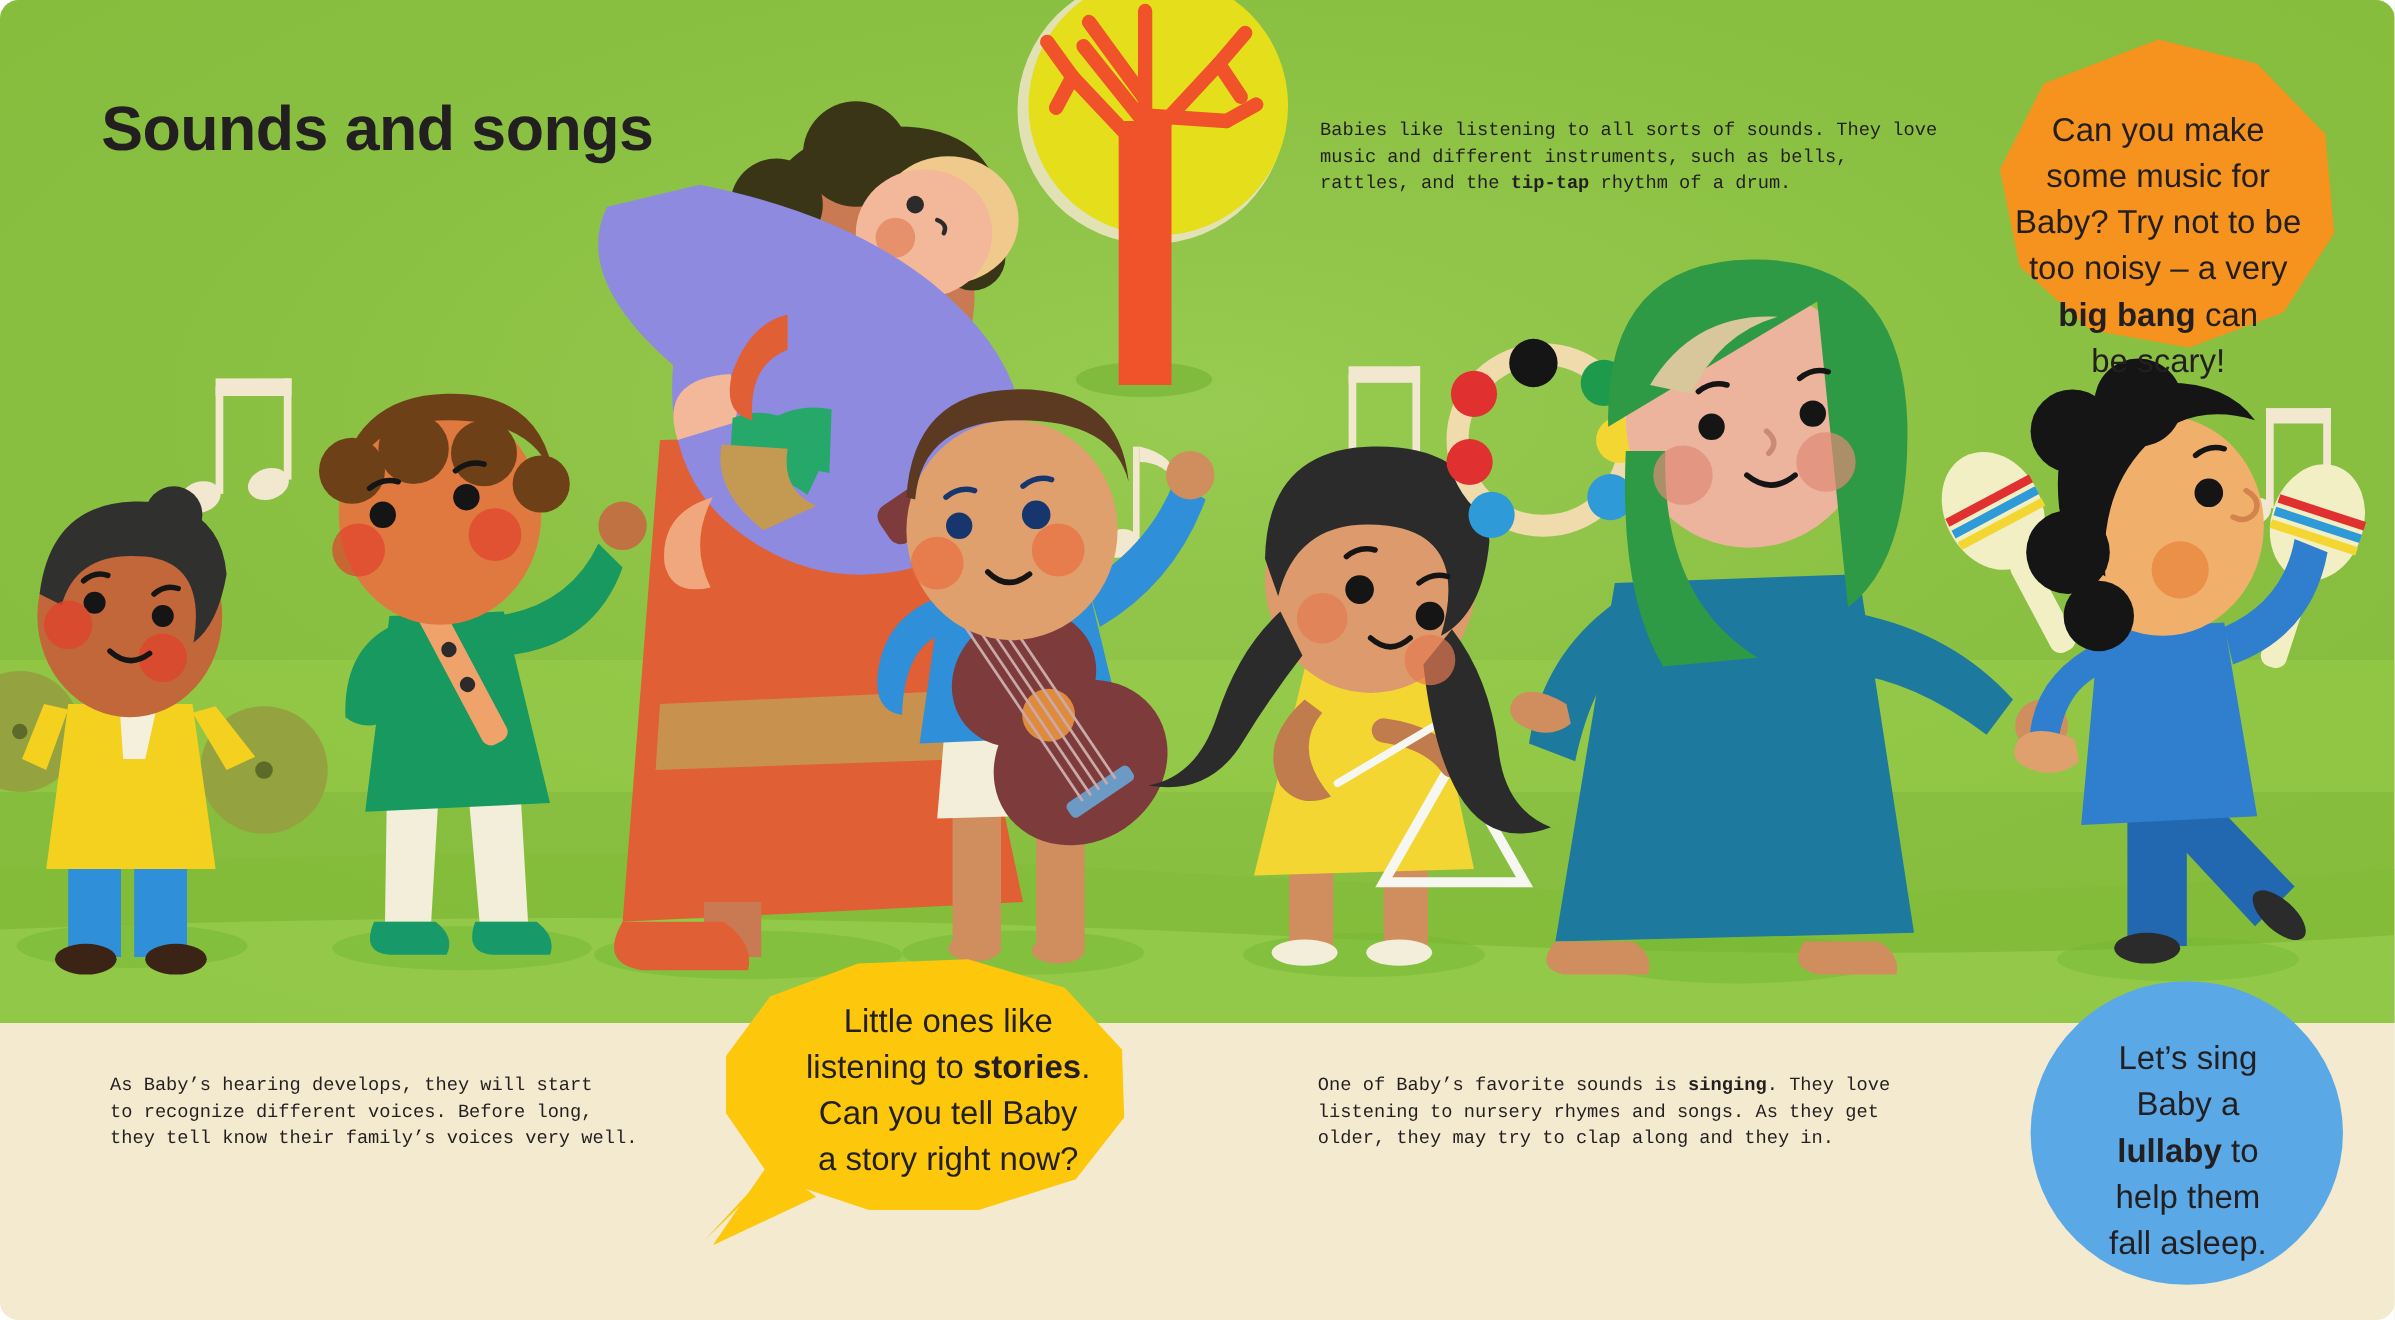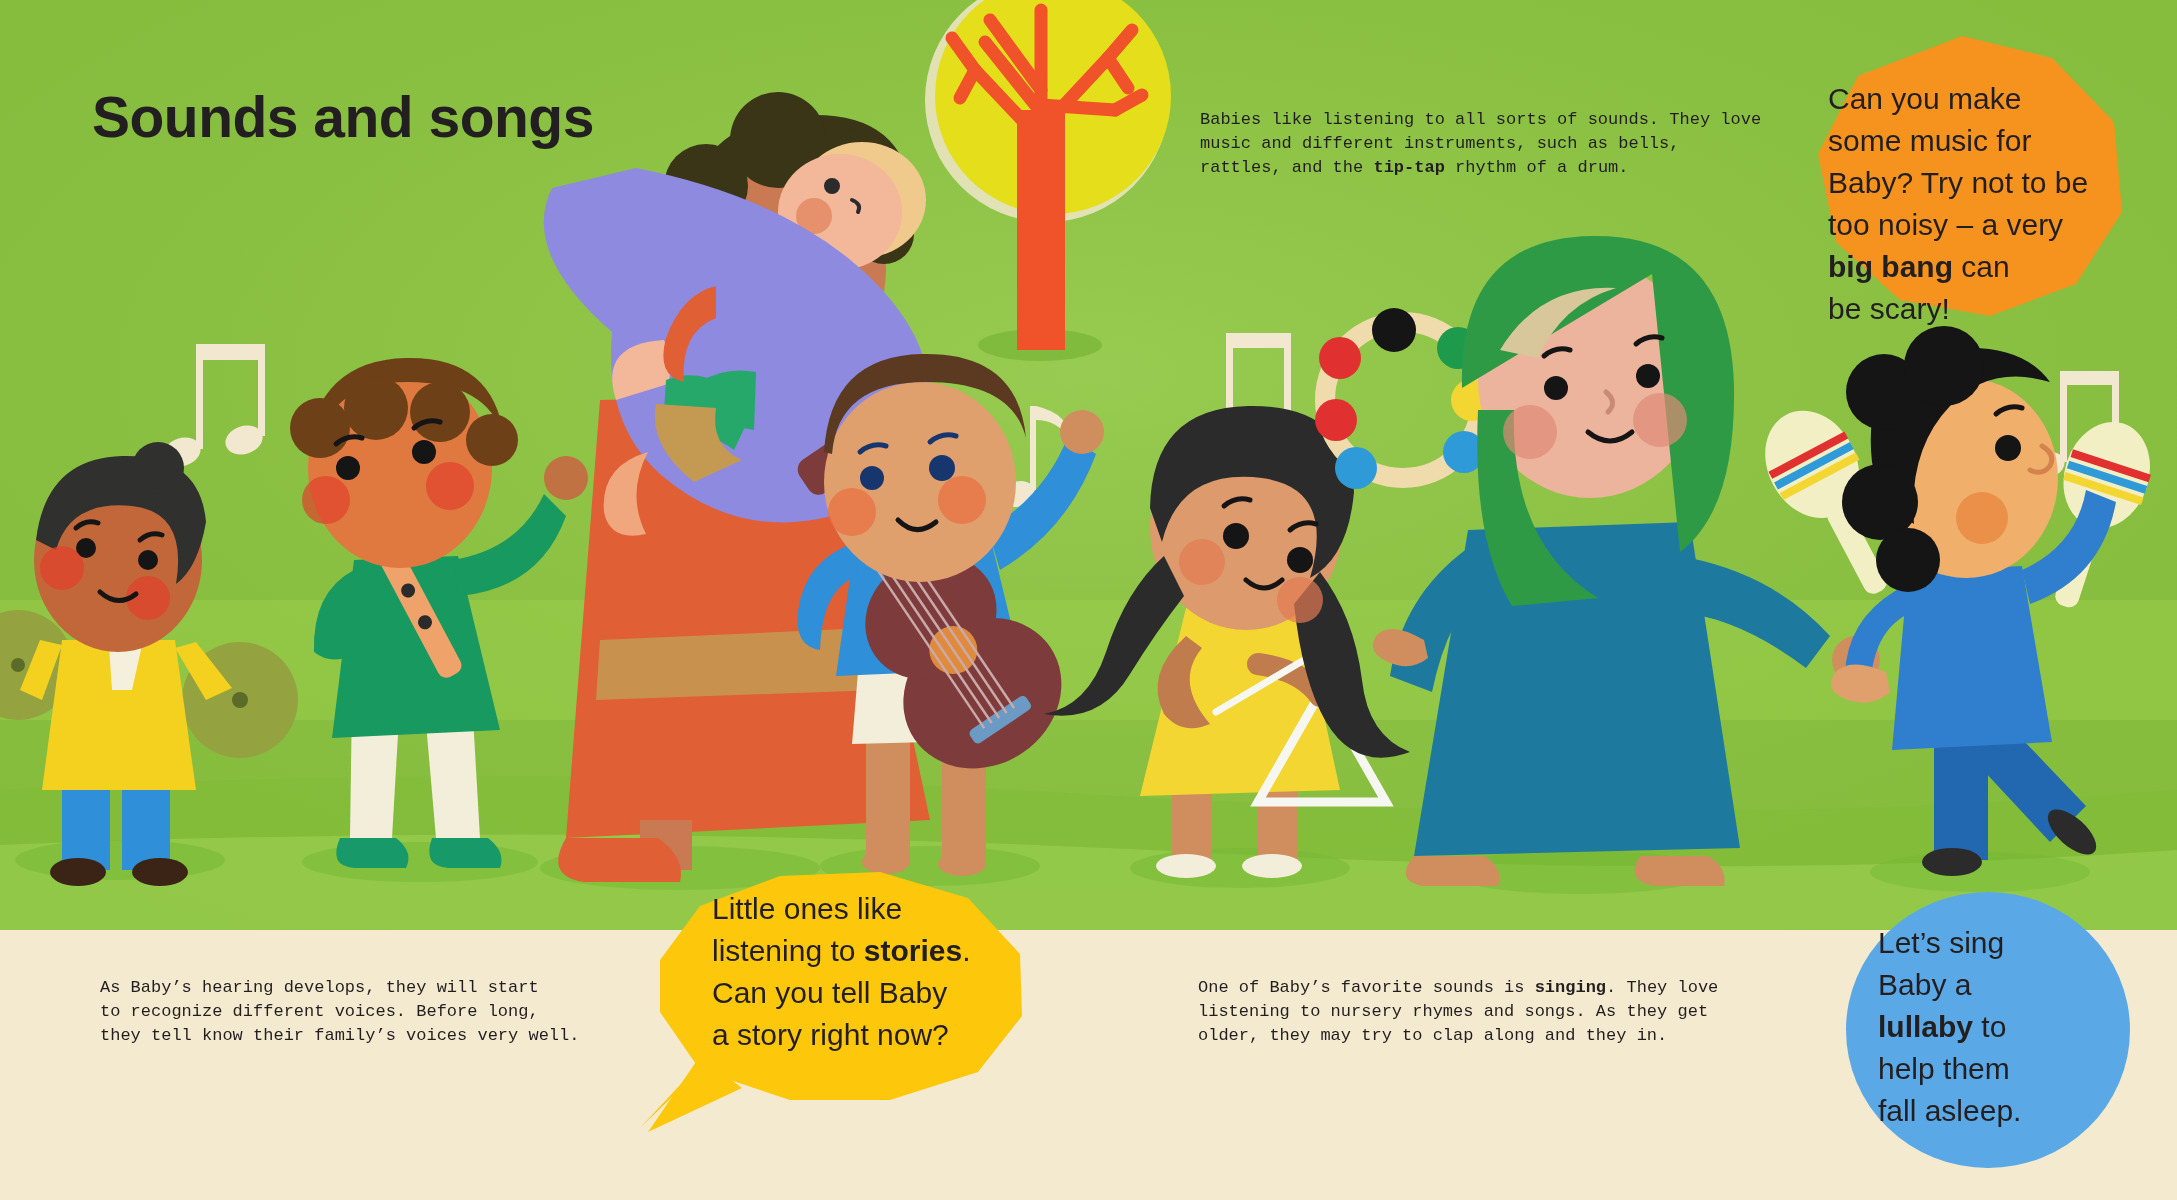--- a/index.html
+++ b/index.html
@@ -9,20 +9,21 @@
   }
   body {
     font-family: "Liberation Sans", sans-serif;
   }
   #page {
     position: relative;
     width: 2177px;
     height: 1200px;
     overflow: hidden;
     background: #f4ead0;
+    border-radius: 17px;
   }
   .layer-svg {
     position: absolute;
     top: 0; left: 0;
     width: 2177px;
     height: 1200px;
   }
   .txt {
     position: absolute;
     color: #231f20;
@@ -36,21 +37,23 @@
   }
   .body-copy {
     font-size: 17px;
     line-height: 1.42;
     font-weight: 400;
     font-family: Liberation Mono, monospace;
   }
   .bubble-copy {
     font-size: 30px;
     line-height: 1.40;
+    text-align: center;
     font-weight: 400;
+    margin-top: 20px;
   }
   .b { font-weight: 700; }
 
   
   #title-block      { left: 92px;  top: 88px;  width: 700px; }
   #intro-paragraph  { left: 95px;  top: 182px; width: 520px; }
   #sounds-paragraph { left: 1200px; top: 108px; width: 580px; }
   #hearing-paragraph{ left: 100px; top: 976px; width: 520px; }
   #singing-paragraph{ left: 1198px;top: 976px; width: 590px; }
 

